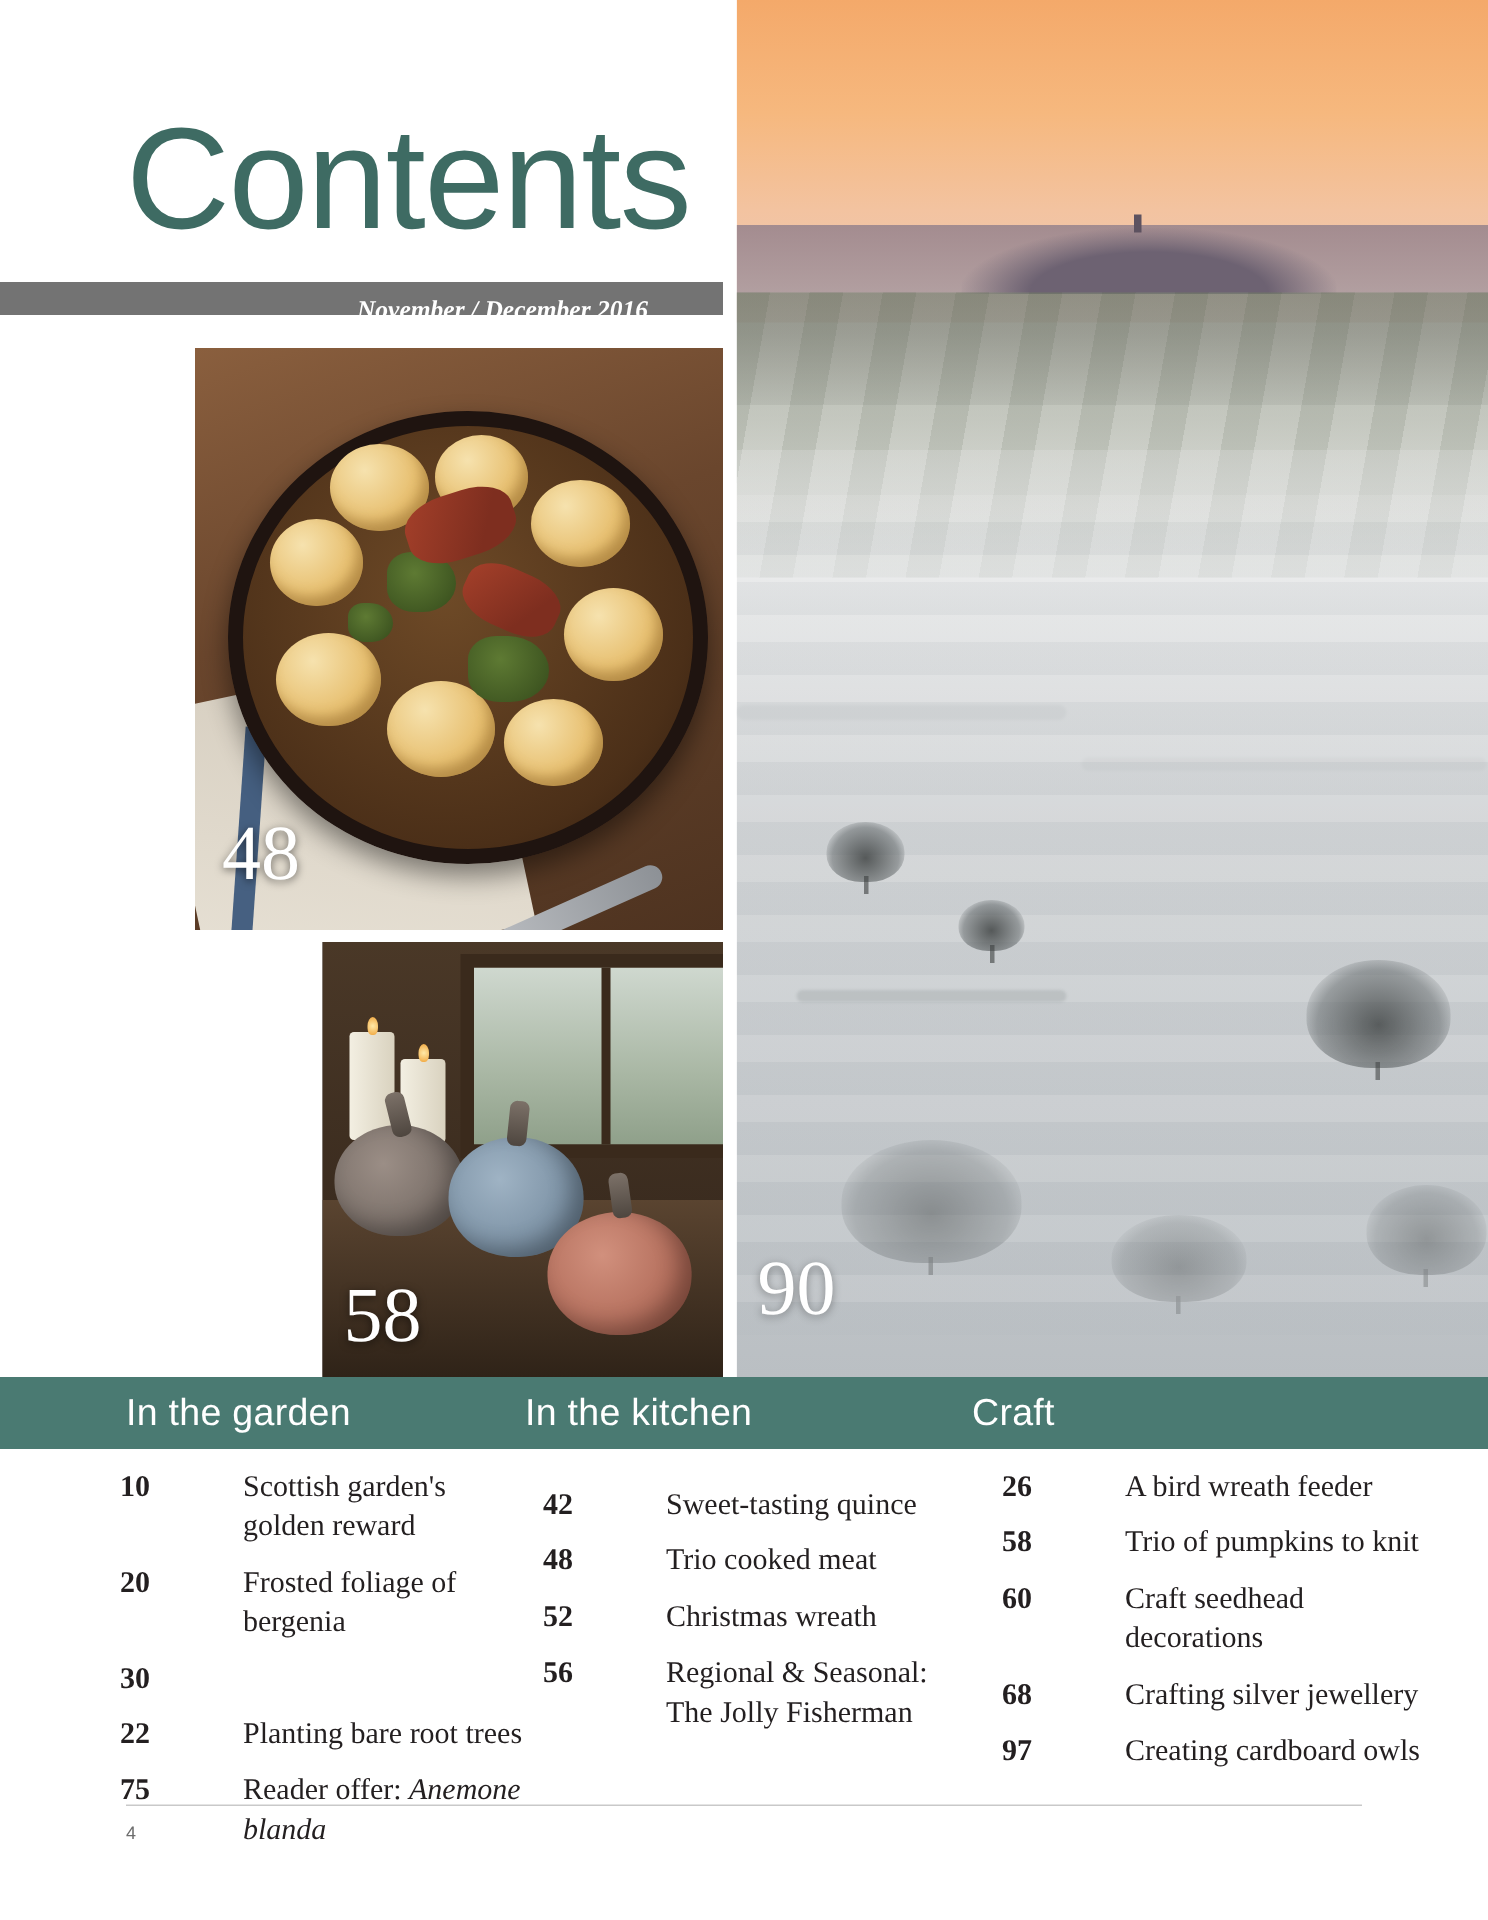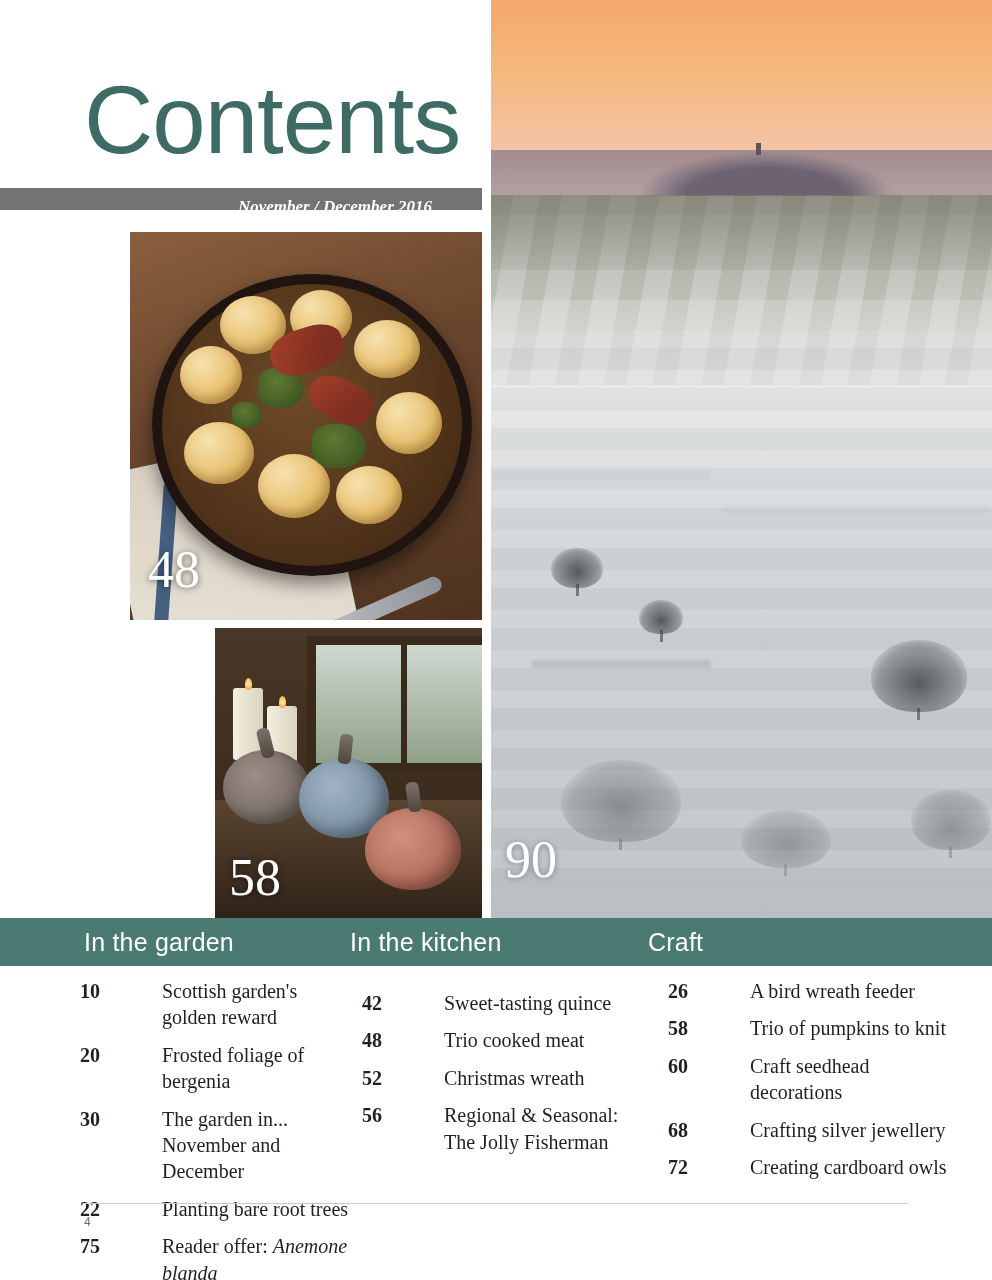--- a/index.html
+++ b/index.html
@@ -426,21 +426,20 @@
       <div class="entry">
         <span class="pg">10</span>
         <span class="ttl">Scottish garden's golden reward</span>
       </div>
       <div class="entry">
         <span class="pg">20</span>
         <span class="ttl">Frosted foliage of bergenia</span>
       </div>
       <div class="entry">
         <span class="pg">30</span>
-        <span class="ttl">The garden in... November and December</span>
       </div>
       <div class="entry">
         <span class="pg">22</span>
         <span class="ttl">Planting bare root trees</span>
       </div>
       <div class="entry">
         <span class="pg">75</span>
         <span class="ttl"><span>Reader offer: </span><i>Anemone blanda</i></span>
       </div>
     </div>
@@ -475,21 +474,21 @@
       </div>
       <div class="entry">
         <span class="pg">60</span>
         <span class="ttl">Craft seedhead decorations</span>
       </div>
       <div class="entry">
         <span class="pg">68</span>
         <span class="ttl">Crafting silver jewellery</span>
       </div>
       <div class="entry">
-        <span class="pg">72</span>
+        <span class="pg">97</span>
         <span class="ttl">Creating cardboard owls</span>
       </div>
     </div>
 
   </div>
 
   <div class="rule"></div>
   <div class="folio">4</div>
 
 </div>

